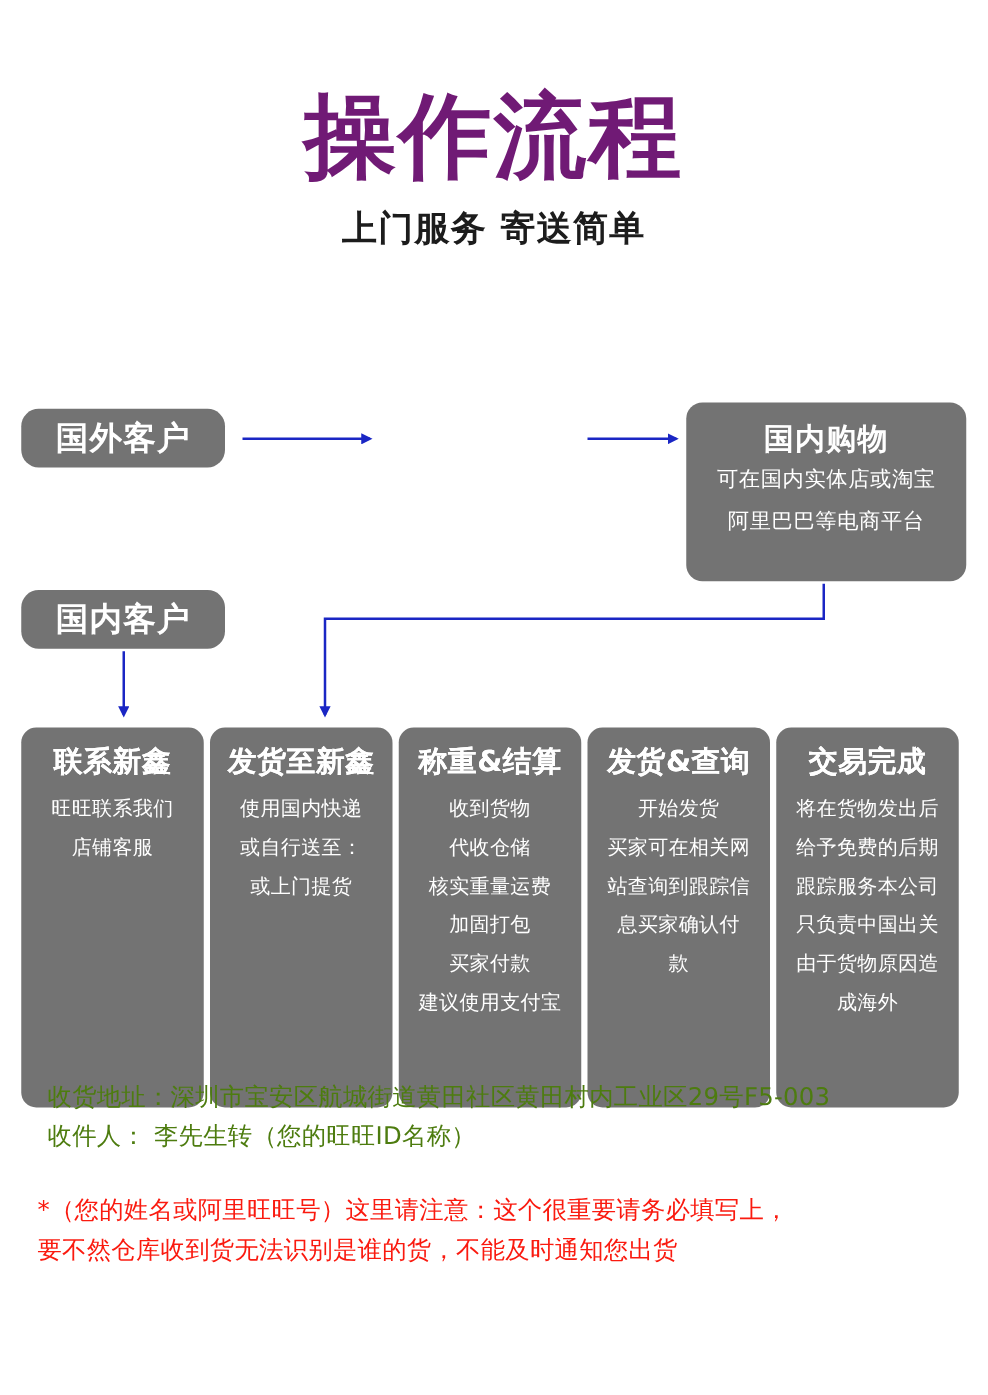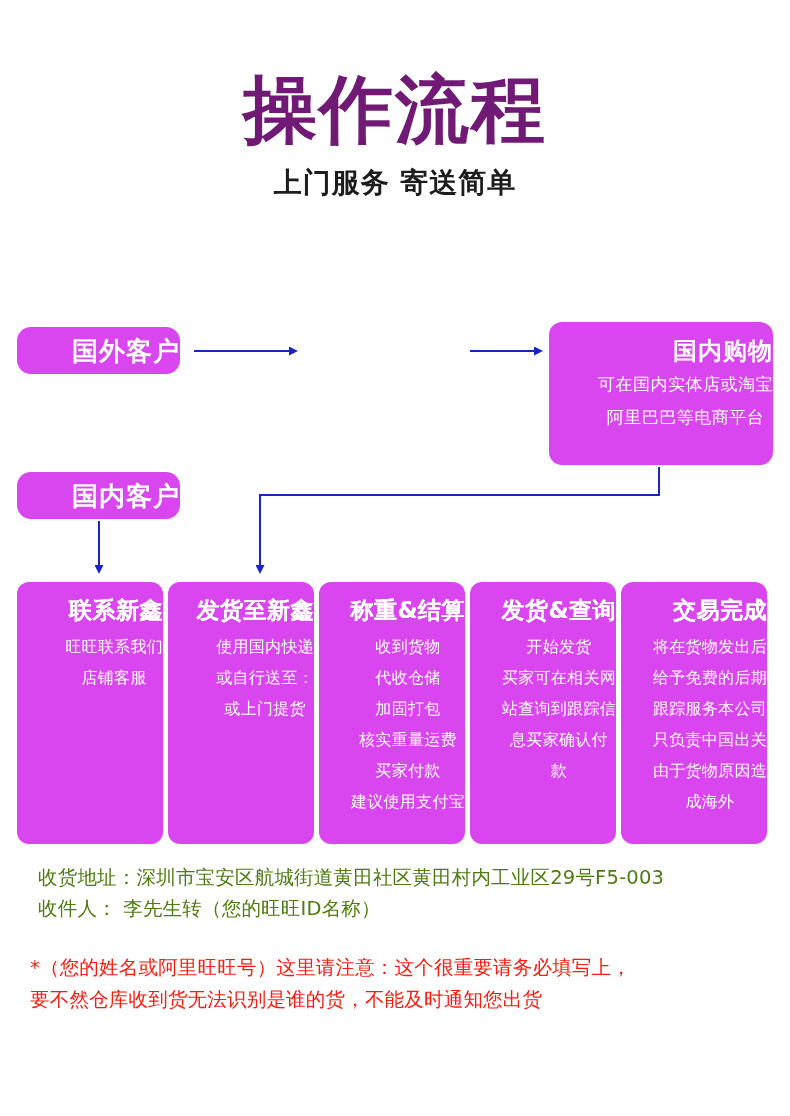--- a/index.html
+++ b/index.html
@@ -57,27 +57,27 @@
     position: absolute;
     left: 0;
     top: 0;
     width: 790px;
     height: 860px;
     pointer-events: none;
   }
 
   .node {
     position: absolute;
-    background: #d946ef;
+    background: #737373;
     border-radius: 12px;
     color: #ffffff;
     box-sizing: border-box;
     display: flex;
     flex-direction: column;
-    align-items: flex-end;
+    align-items: center;
     text-align: center;
   }
   .node.pill {
     justify-content: center;
     border-radius: 14px;
   }
   .node .node-title {
     font-weight: 700;
     color: #ffffff;
     font-family: "DejaVu Sans", "Liberation Sans", sans-serif;
@@ -117,21 +117,21 @@
   }
   #node-shopping .node-body {
     font-size: 17px;
     line-height: 33px;
     letter-spacing: 0.5px;
   }
 
   
   .step-card {
     top: 582px;
-    height: 262px;
+    height: 304px;
     width: 146px;
     padding-top: 10px;
     border-radius: 12px;
   }
   .step-card .node-title {
     font-size: 23px;
     line-height: 36px;
     letter-spacing: 0.5px;
     text-shadow: 0 0 0 #fff;
   }
@@ -224,22 +224,22 @@
           <div>使用国内快递</div>
           <div>或自行送至：</div>
           <div>或上门提货</div>
         </div>
       </div>
       <div class="node step-card" style="left: 319px;">
         <div class="node-title">称重&amp;结算</div>
         <div class="node-body">
           <div>收到货物</div>
           <div>代收仓储</div>
+          <div>核实重量运费</div>
           <div>加固打包</div>
-          <div>核实重量运费</div>
           <div>买家付款</div>
           <div>建议使用支付宝</div>
         </div>
       </div>
       <div class="node step-card" style="left: 470px;">
         <div class="node-title">发货&amp;查询</div>
         <div class="node-body">
           <div>开始发货</div>
           <div>买家可在相关网</div>
           <div>站查询到跟踪信</div>

